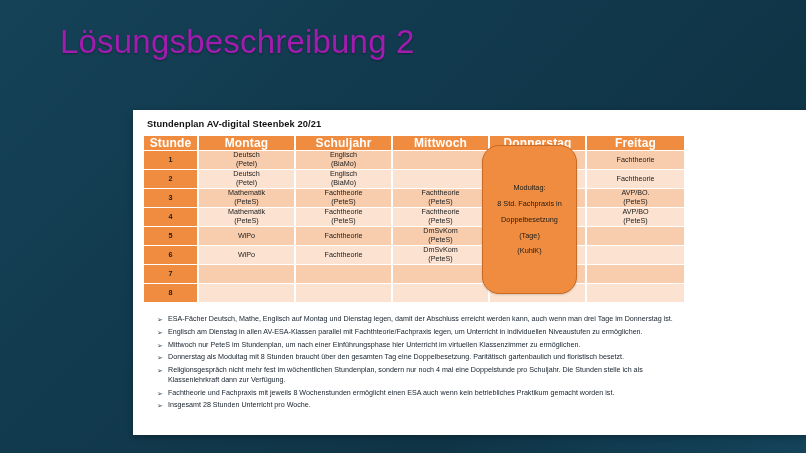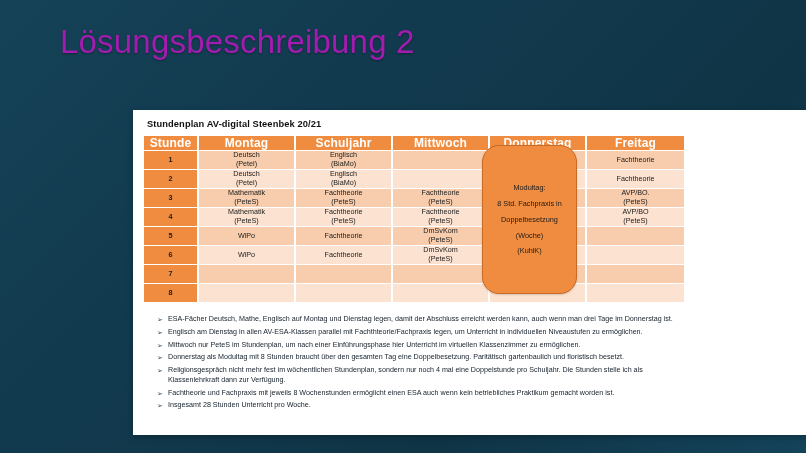--- a/index.html
+++ b/index.html
@@ -222,21 +222,21 @@
             <td class="day-cell"><span class="cell-main"></span><span class="cell-sub"></span></td>
             <td class="day-cell"><span class="cell-main"></span><span class="cell-sub"></span></td>
           </tr>
         </tbody>
     </table>
 
     <div id="modultag-box">
       <div class="mt-line">Modultag:</div>
       <div class="mt-line">8 Std. Fachpraxis in</div>
       <div class="mt-line">Doppelbesetzung</div>
-      <div class="mt-line">(Woche)</div>
+      <div class="mt-line">(Tage)</div>
       <div class="mt-line">(KuhlK)</div>
     </div>
   </div>
 
   <div id="bullet-list">
       <div class="bullet-item">
         <span class="bullet-marker">➢</span>
         <span class="bullet-text">ESA-Fächer Deutsch, Mathe, Englisch auf Montag und Dienstag legen, damit der Abschluss erreicht werden kann, auch wenn man drei Tage im Donnerstag ist.</span>
       </div>
       <div class="bullet-item">

